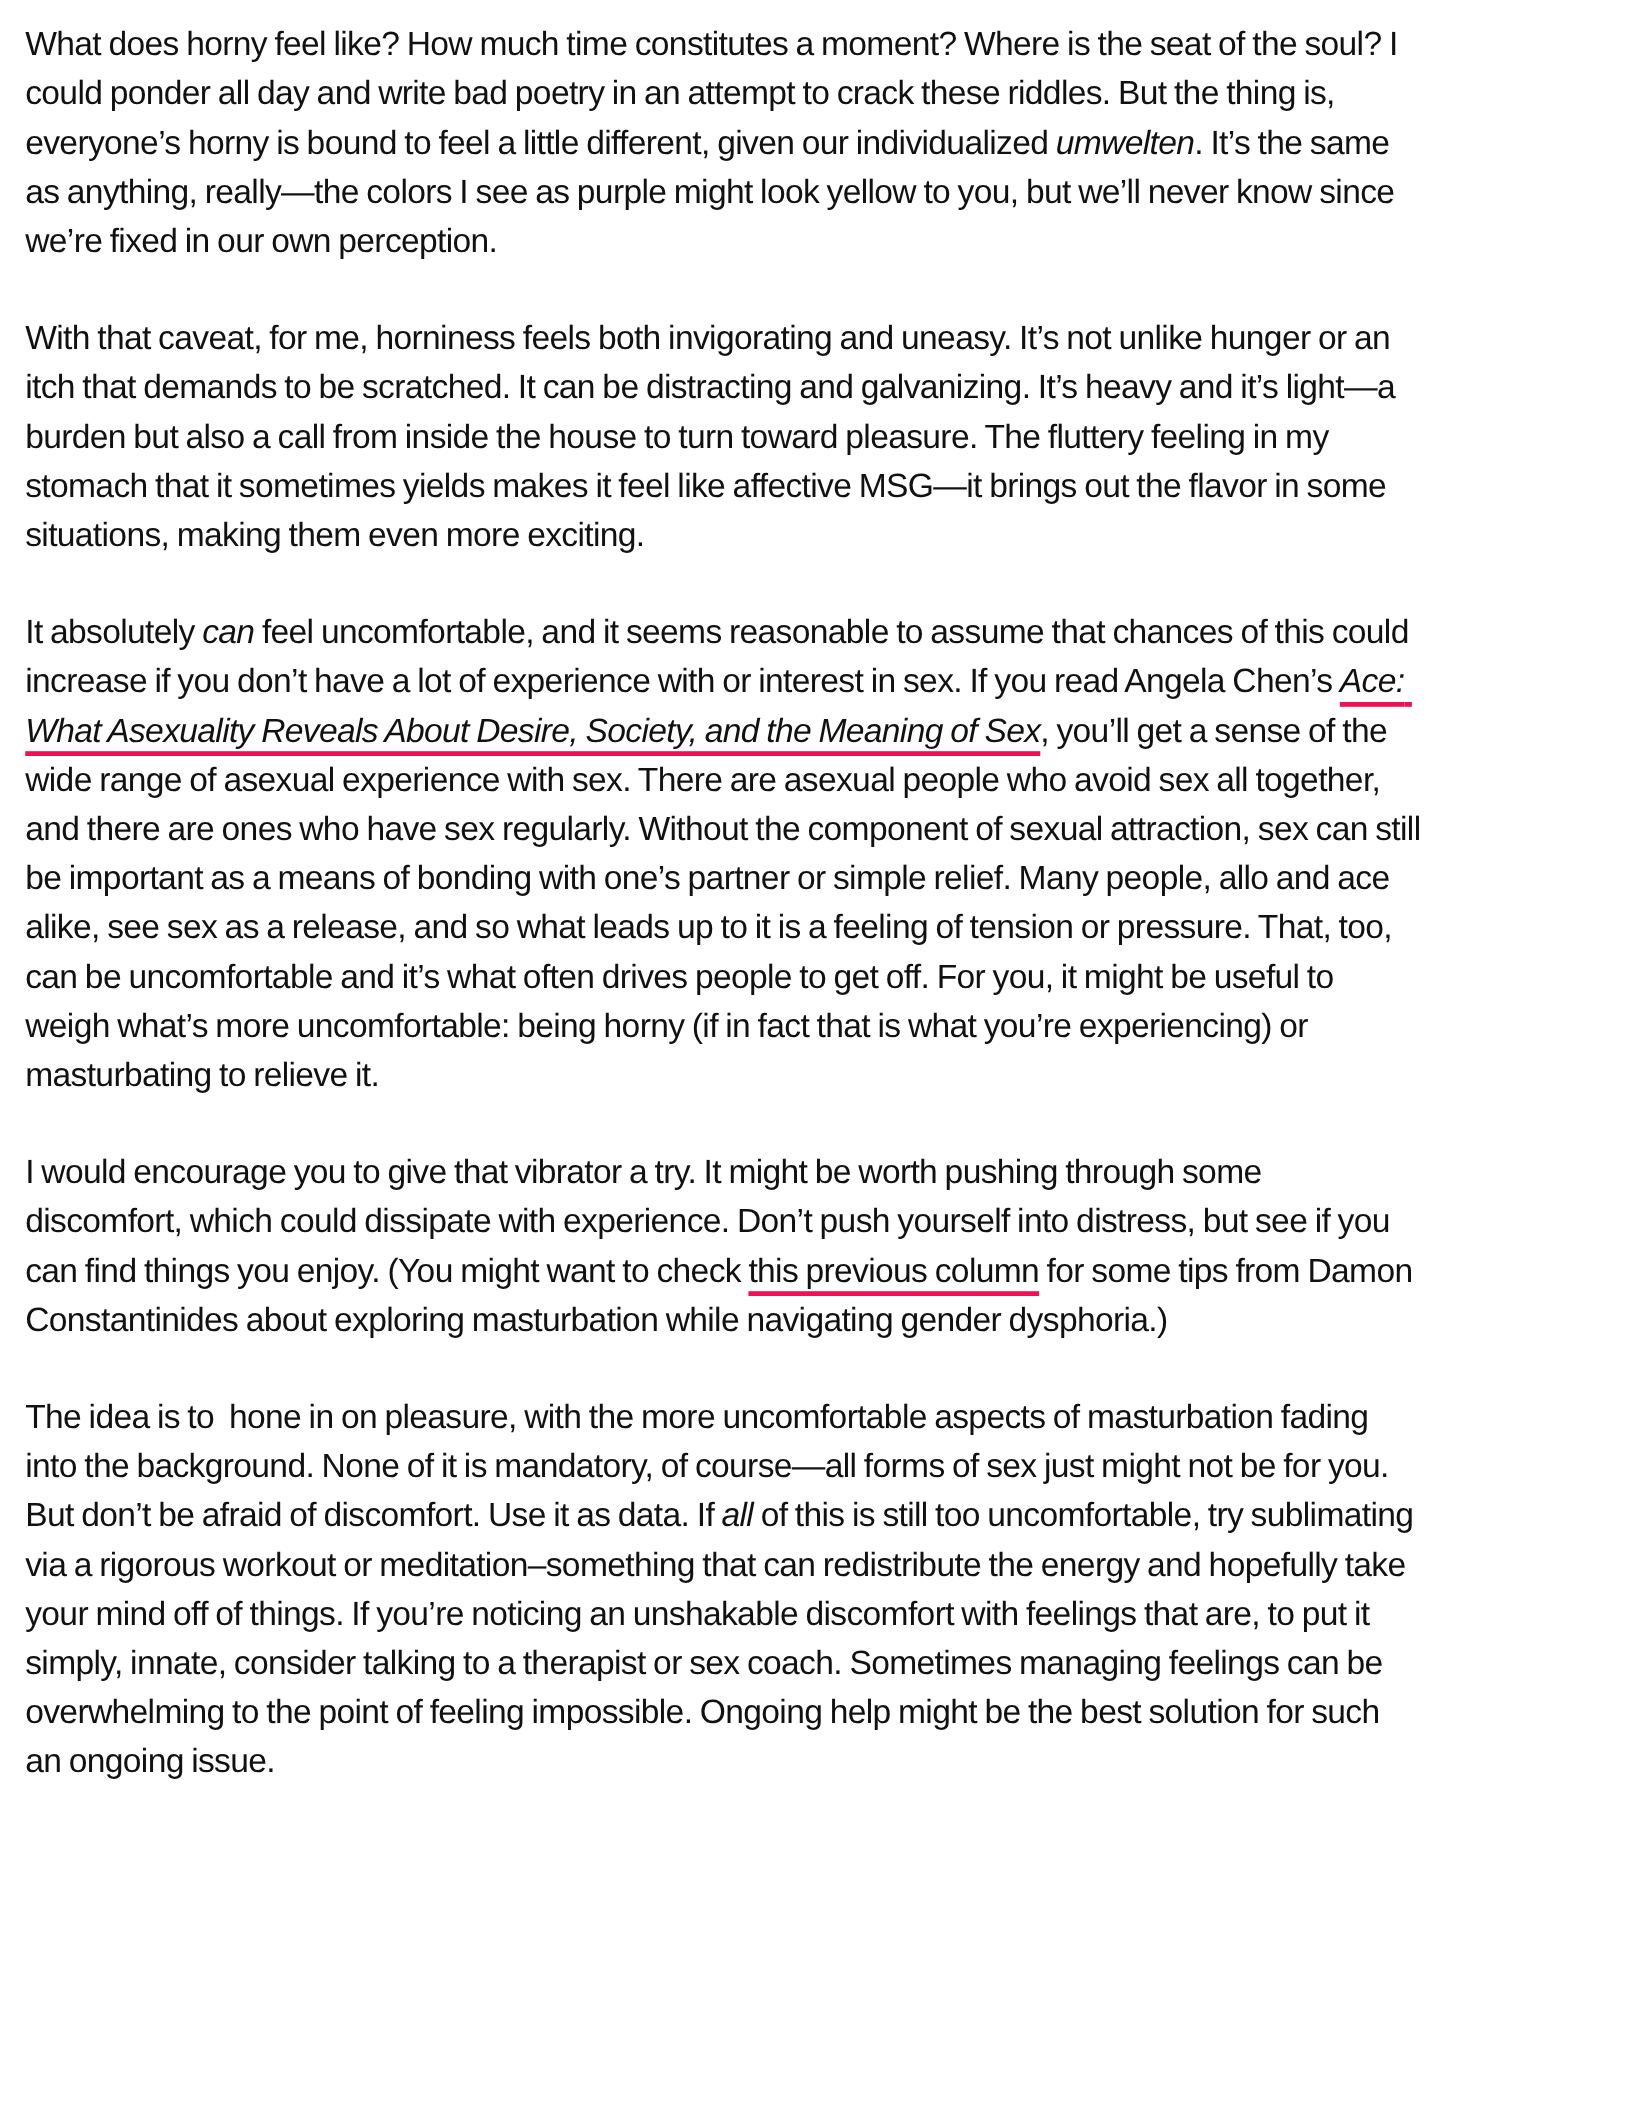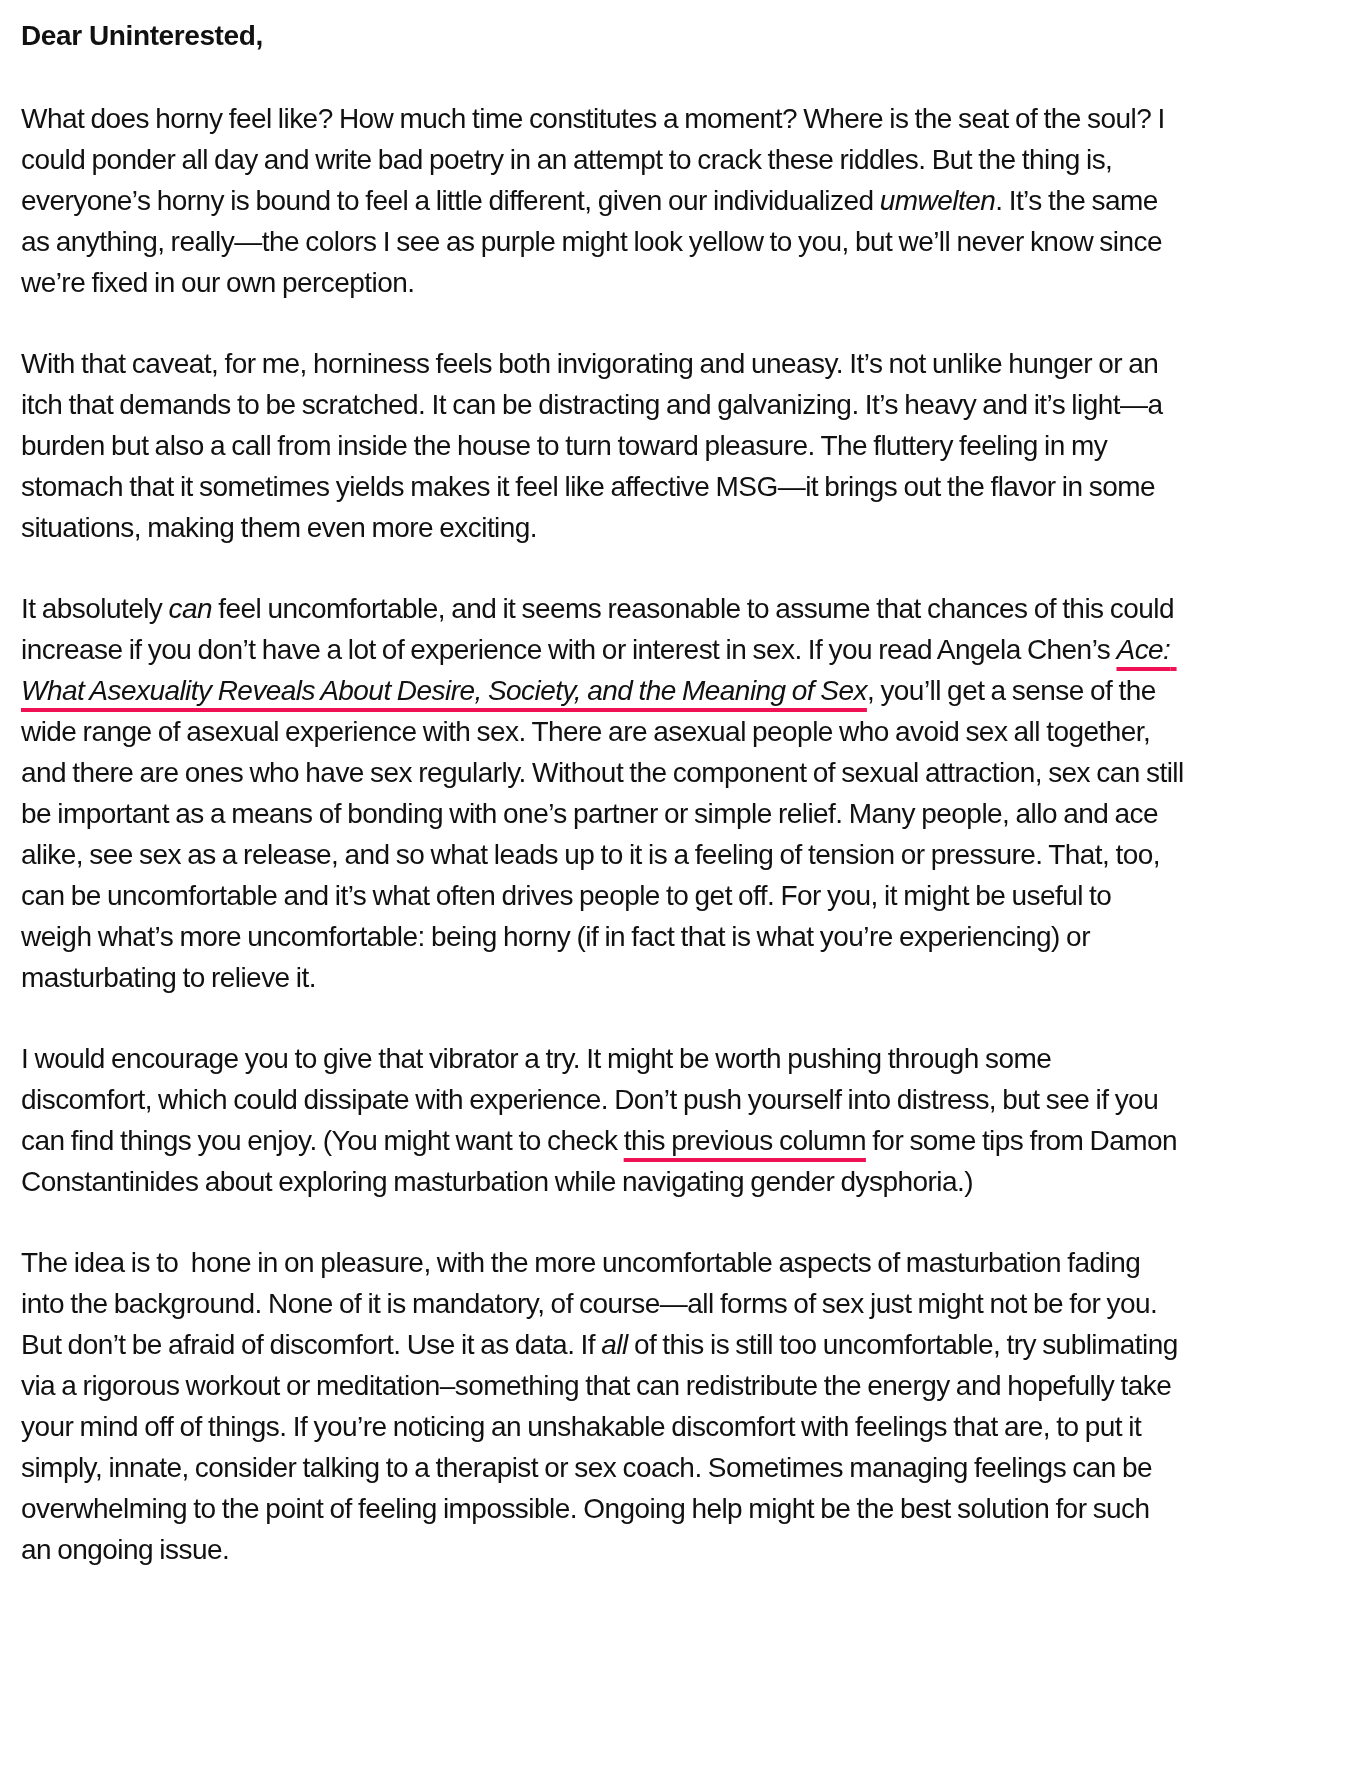--- a/index.html
+++ b/index.html
@@ -40,21 +40,20 @@
     text-decoration: underline;
     text-decoration-color: var(--link-underline, #ef1154);
     text-decoration-thickness: 4px;
     text-underline-offset: 8px;
   }
 </style>
 </head>
 <body>
 
 <main class="article">
-  <h2 class="salutation">Dear Uninterested,</h2>
   <div id="paragraphs">
       <p class="para"><span class="">What does horny feel like? How much time constitutes a moment? Where is the seat of the soul? I could ponder all day and write bad poetry in an attempt to crack these riddles. But the thing is, everyone’s horny is bound to feel a little different, given our individualized </span><span class="italic">umwelten</span><span class="">. It’s the same as anything, really—the colors I see as purple might look yellow to you, but we’ll never know since we’re fixed in our own perception.</span></p>
       <p class="para"><span class="">With that caveat, for me, horniness feels both invigorating and uneasy. It’s not unlike hunger or an itch that demands to be scratched. It can be distracting and galvanizing. It’s heavy and it’s light—a burden but also a call from inside the house to turn toward pleasure. The fluttery feeling in my stomach that it sometimes yields makes it feel like affective MSG—it brings out the flavor in some situations, making them even more exciting.</span></p>
       <p class="para"><span class="">It absolutely </span><span class="italic">can</span><span class=""> feel uncomfortable, and it seems reasonable to assume that chances of this could increase if you don’t have a lot of experience with or interest in sex. If you read Angela Chen’s </span><a class="link italic" href="#">Ace: What Asexuality Reveals About Desire, Society, and the Meaning of Sex</a><span class="">, you’ll get a sense of the wide range of asexual experience with sex. There are asexual people who avoid sex all together, and there are ones who have sex regularly. Without the component of sexual attraction, sex can still be important as a means of bonding with one’s partner or simple relief. Many people, allo and ace alike, see sex as a release, and so what leads up to it is a feeling of tension or pressure. That, too, can be uncomfortable and it’s what often drives people to get off. For you, it might be useful to weigh what’s more uncomfortable: being horny (if in fact that is what you’re experiencing) or masturbating to relieve it.</span></p>
       <p class="para"><span class="">I would encourage you to give that vibrator a try. It might be worth pushing through some discomfort, which could dissipate with experience. Don’t push yourself into distress, but see if you can find things you enjoy. (You might want to check </span><a class="link" href="#">this previous column</a><span class=""> for some tips from Damon Constantinides about exploring masturbation while navigating gender dysphoria.)</span></p>
       <p class="para"><span class="">The idea is to  hone in on pleasure, with the more uncomfortable aspects of masturbation fading into the background. None of it is mandatory, of course—all forms of sex just might not be for you. But don’t be afraid of discomfort. Use it as data. If </span><span class="italic">all</span><span class=""> of this is still too uncomfortable, try sublimating via a rigorous workout or meditation–something that can redistribute the energy and hopefully take your mind off of things. If you’re noticing an unshakable discomfort with feelings that are, to put it simply, innate, consider talking to a therapist or sex coach. Sometimes managing feelings can be overwhelming to the point of feeling impossible. Ongoing help might be the best solution for such an ongoing issue.</span></p>
     </div>
 </main>
 
 </body></html>

